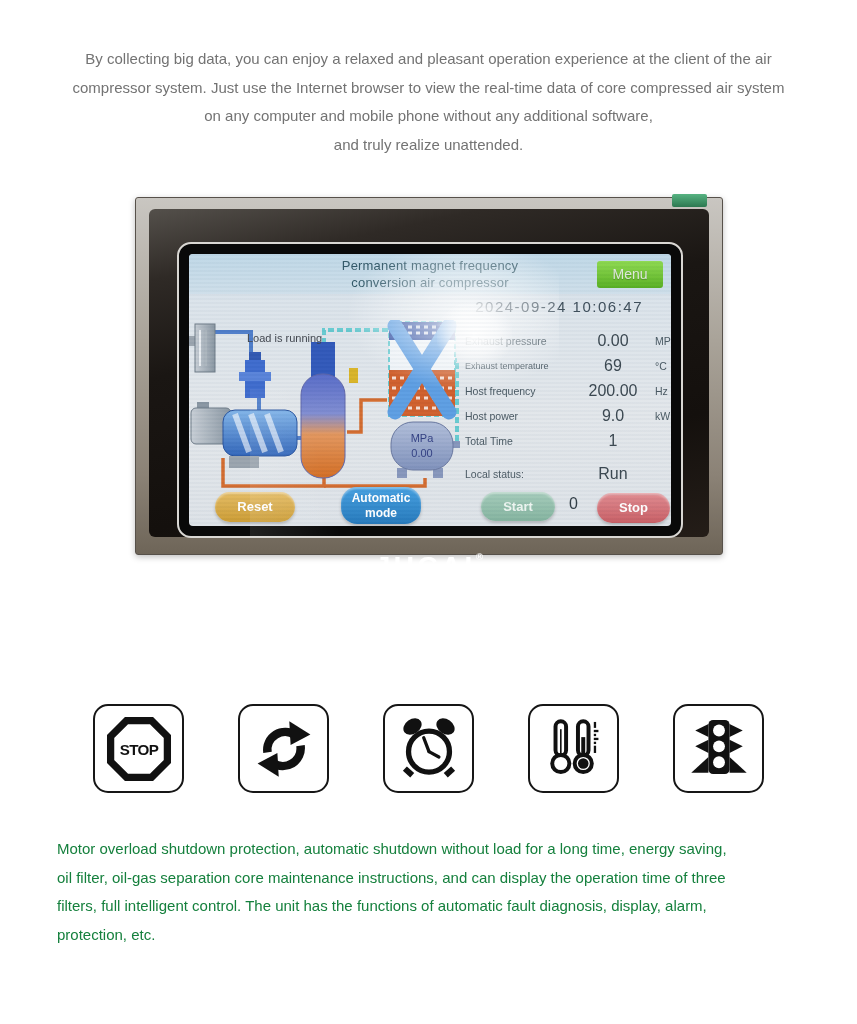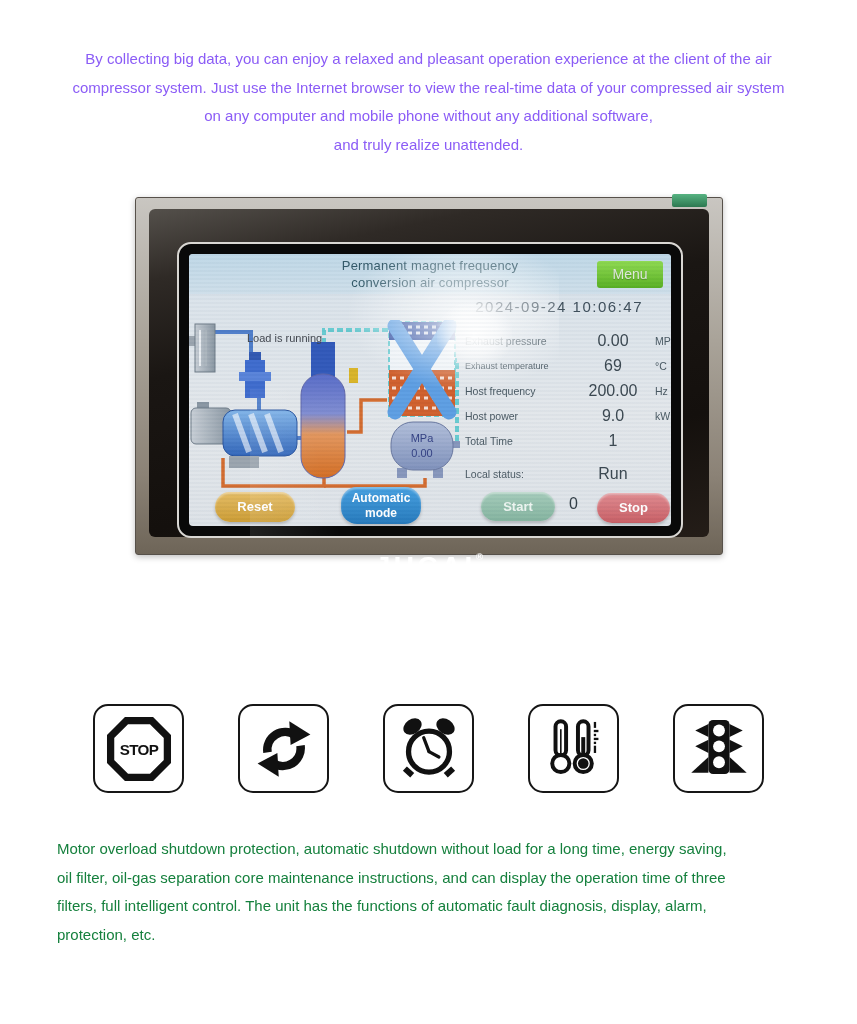--- a/index.html
+++ b/index.html
@@ -4,21 +4,21 @@
 <style>
   * { box-sizing: border-box; }
   html,body { margin:0; padding:0; background:#fff; }
   .page {
     position:relative; width:857px; height:1024px; overflow:hidden;
     background:#fff; font-family:"Liberation Sans", sans-serif; color:#2d2d2d;
   }
 
   
   .intro { position:absolute; top:45px; left:0; width:857px; text-align:center;
-           font-size:15px; color:#8b5cf6; }
+           font-size:15px; color:#737373; }
   .intro div { line-height:28.6px; }
 
   
   .device {
     position:absolute; left:135px; top:197px; width:588px; height:358px;
     background:linear-gradient(180deg,#c9c6c1 0%,#a9a399 40%,#8b8276 78%,#6e6558 100%);
     border:1px solid #57514a; border-radius:3px;
     box-shadow:0 2px 6px rgba(0,0,0,.25);
   }
   .green-tab { position:absolute; top:-4px; right:15px; width:35px; height:13px;
@@ -101,21 +101,21 @@
   .desc { position:absolute; top:835px; left:57px; width:752px; font-size:15px; color:#15803d; }
   .desc div { line-height:28.7px; }
 </style>
 </head>
 <body>
 
 <div class="page">
 
   <div class="intro">
     <div>By collecting big data, you can enjoy a relaxed and pleasant operation experience at the client of the air</div>
-    <div>compressor system. Just use the Internet browser to view the real-time data of your compressed air system</div>
+    <div>compressor system. Just use the Internet browser to view the real-time data of core compressed air system</div>
     <div>on any computer and mobile phone without any additional software,</div>
     <div>and truly realize unattended.</div>
   </div>
 
   <div class="device">
     <div class="green-tab"></div>
     <div class="bezel">
       <div class="glass">
         <div class="screen">
 

